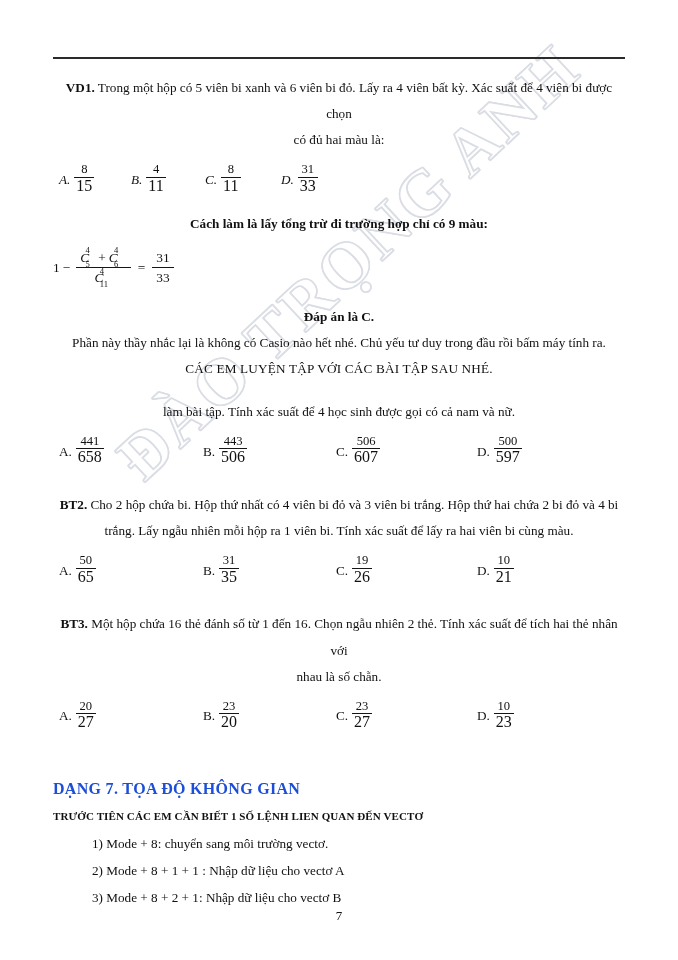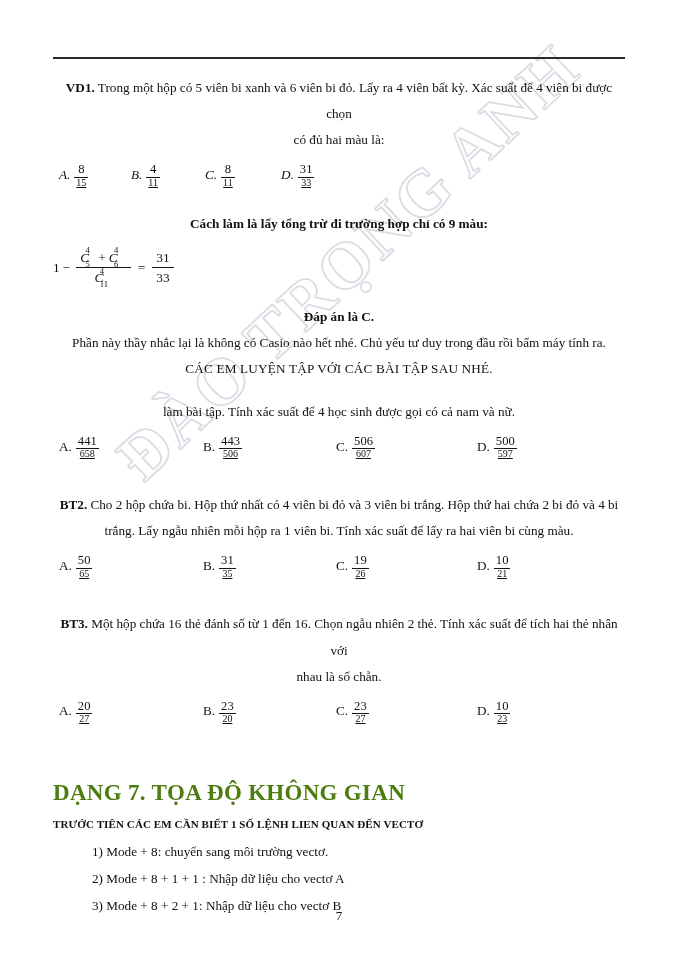--- a/index.html
+++ b/index.html
@@ -89,22 +89,21 @@
   }
   .frac .num {
     display: block;
     padding: 0 2px 0px 2px;
     border-bottom: 1.1px solid #151515;
     font-size: 12.6px;
   }
   .frac .den {
     display: block;
     padding: 0px 2px 0 2px;
-    font-size: 10px;
-    text-decoration: underline;
+    font-size: 16px;
   }
 
   
   .choices {
     position: relative;
     height: 40px;
     font-size: 13.2px;
   }
   .choice {
     position: absolute;
@@ -166,22 +165,22 @@
   }
   .bigfrac .den {
     display: block;
     padding: 2px 4px 0 4px;
   }
 
   
   .dang-heading {
     font-family: "Liberation Serif", "DejaVu Serif", serif;
     font-weight: bold;
-    font-size: 23px;
-    color: #4d7c0f;
+    font-size: 16px;
+    color: #1d4ed8;
     letter-spacing: .3px;
     margin: 0;
   }
   .sub-heading {
     font-weight: bold;
     font-size: 11px;
     letter-spacing: .1px;
     margin: 0;
   }
 

